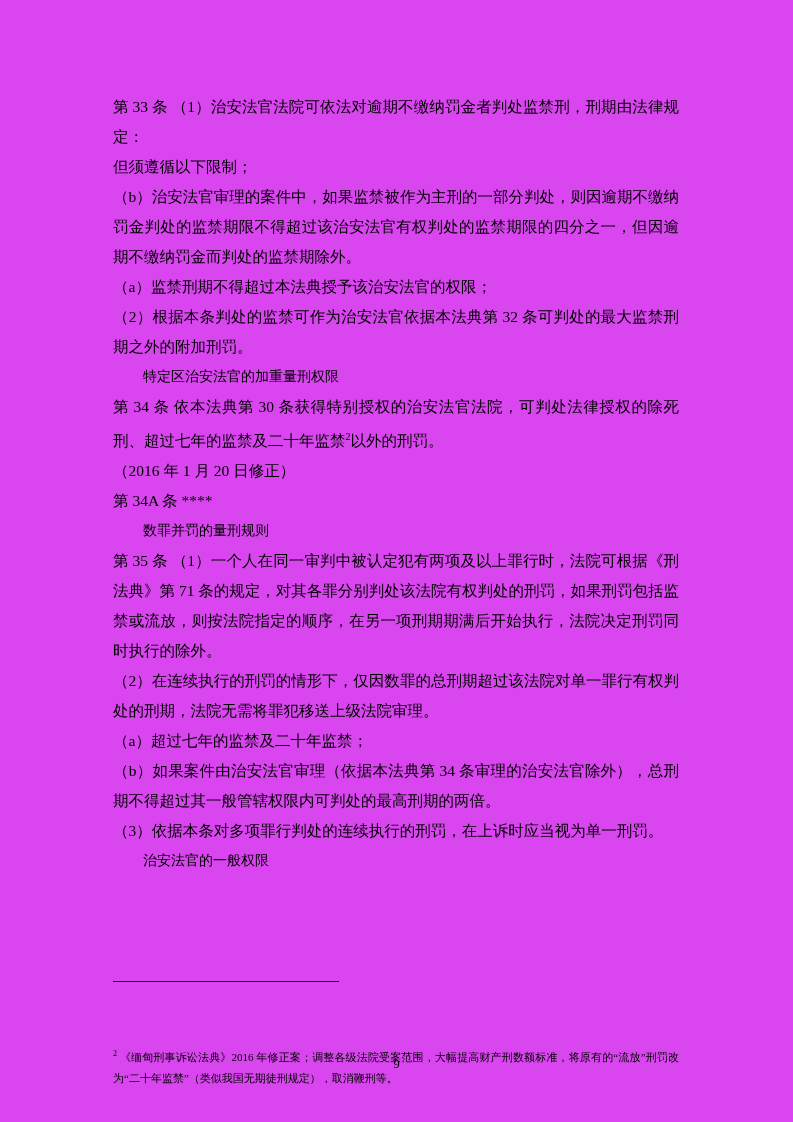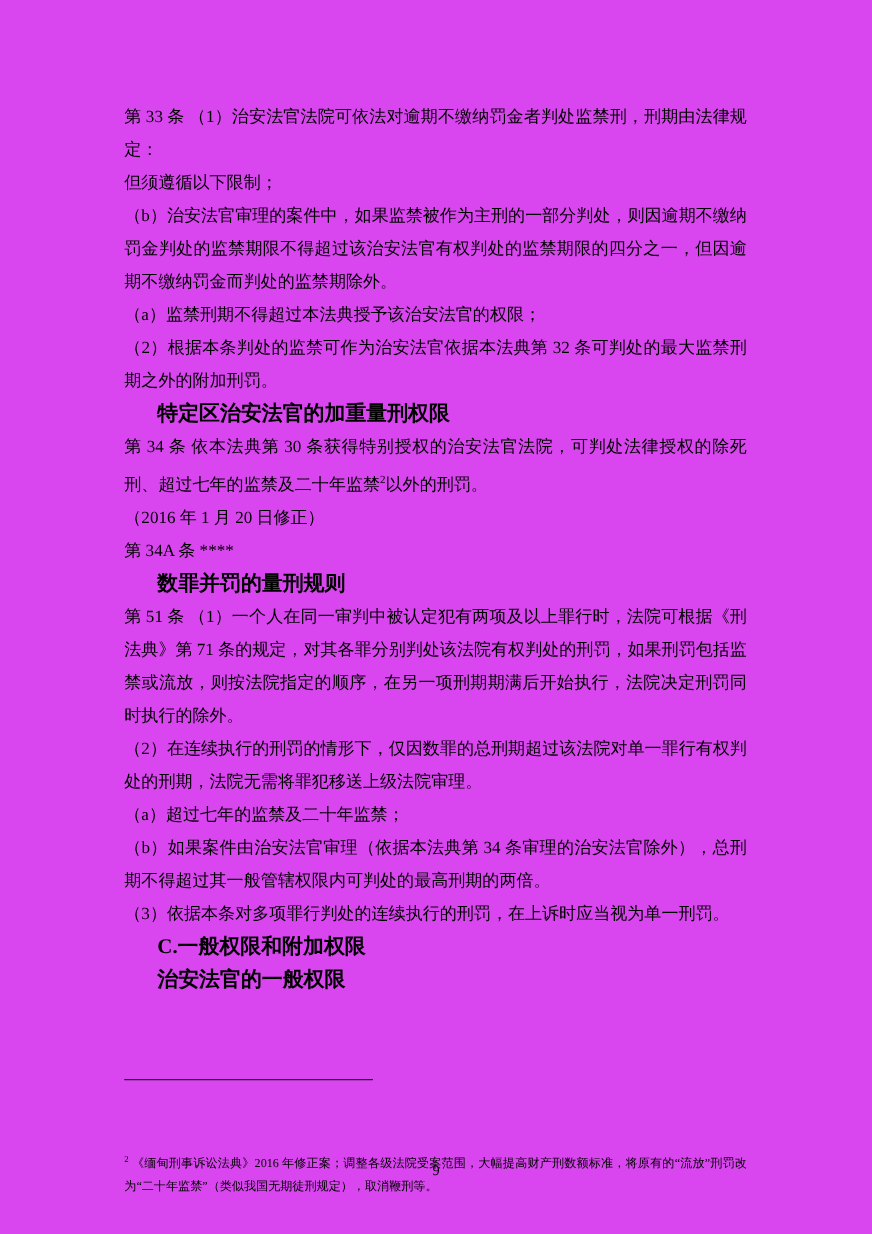--- a/index.html
+++ b/index.html
@@ -27,23 +27,23 @@
   }
   .para {
     font-size: 15.5px;
     line-height: 30px;
     color: #000000;
     text-align: justify;
     margin: 0 0 0 0;
     text-justify: inter-ideograph;
   }
   .heading {
-    font-size: 19px;
+    font-size: 14px;
     line-height: 30px;
-    font-weight: bold;
+    font-weight: normal;
     color: #000;
     margin: 0;
     text-indent: 30px;
   }
   .sup {
     font-size: 10px;
     vertical-align: super;
   }
   .footnote-rule {
     position: absolute;
@@ -92,29 +92,28 @@
 
     <p class="heading">特定区治安法官的加重量刑权限</p>
 
     <p class="para"><span>第 34 条 依本法典第 30 条获得特别授权的治安法官法院，可判处法律授权的除死刑、超过七年的监禁及二十年监禁</span><span class="sup">2</span><span>以外的刑罚。</span></p>
 
     <p class="para">（2016 年 1 月 20 日修正）</p>
     <p class="para">第 34A 条 ****</p>
 
     <p class="heading">数罪并罚的量刑规则</p>
 
-    <p class="para">第 51 条 （1）一个人在同一审判中被认定犯有两项及以上罪行时，法院可根据《刑法典》第 71 条的规定，对其各罪分别判处该法院有权判处的刑罚，如果刑罚包括监禁或流放，则按法院指定的顺序，在另一项刑期期满后开始执行，法院决定刑罚同时执行的除外。</p>
+    <p class="para">第 35 条 （1）一个人在同一审判中被认定犯有两项及以上罪行时，法院可根据《刑法典》第 71 条的规定，对其各罪分别判处该法院有权判处的刑罚，如果刑罚包括监禁或流放，则按法院指定的顺序，在另一项刑期期满后开始执行，法院决定刑罚同时执行的除外。</p>
     <p class="para">（2）在连续执行的刑罚的情形下，仅因数罪的总刑期超过该法院对单一罪行有权判处的刑期，法院无需将罪犯移送上级法院审理。</p>
 
 
     <p class="para">（a）超过七年的监禁及二十年监禁；</p>
     <p class="para">（b）如果案件由治安法官审理（依据本法典第 34 条审理的治安法官除外），总刑期不得超过其一般管辖权限内可判处的最高刑期的两倍。</p>
     <p class="para">（3）依据本条对多项罪行判处的连续执行的刑罚，在上诉时应当视为单一刑罚。</p>
 
-    <p class="heading">C.一般权限和附加权限</p>
     <p class="heading">治安法官的一般权限</p>
 
   </div>
 
   <div class="footnote-rule"></div>
 
   <div class="footnote"><span class="fn-mark">2</span> <span>《缅甸刑事诉讼法典》2016 年修正案；调整各级法院受案范围，大幅提高财产刑数额标准，将原有的“流放”刑罚改为“二十年监禁”（类似我国无期徒刑规定），取消鞭刑等。</span></div>
 
   <div class="pagenum">9</div>
 

